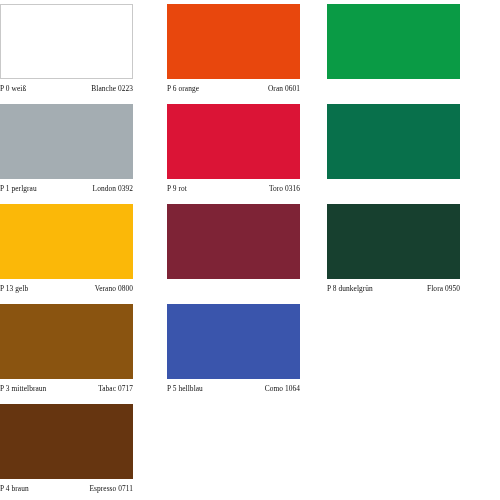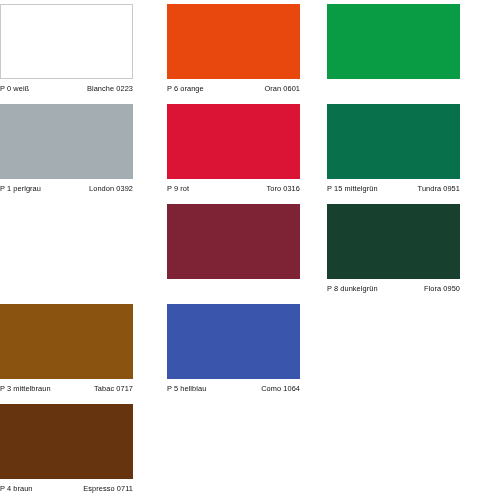--- a/index.html
+++ b/index.html
@@ -19,20 +19,21 @@
     height: 500px;
     background: #ffffff;
     overflow: hidden;
   }
   .swatch-grid {
     position: absolute;
     left: 0;
     top: 0;
     width: 500px;
     height: 500px;
+    font-family: Liberation Serif, serif;
   }
   .swatch-cell {
     position: absolute;
     width: 133px;
   }
   .swatch-chip {
     width: 133px;
     height: 75px;
     box-sizing: border-box;
     display: block;
@@ -100,23 +101,26 @@
       </div>
       <div class="swatch-cell col-1 row-1">
         <div class="swatch-chip" style="background: rgb(219, 20, 54);"></div>
         <div class="swatch-caption">
           <span class="caption-name">P 9 rot</span>
           <span class="caption-code">Toro 0316</span>
         </div>
       </div>
       <div class="swatch-cell col-2 row-1">
         <div class="swatch-chip" style="background: rgb(8, 112, 75);"></div>
+      </div>
+      <div class="swatch-cell col-0 row-2">
+        <div class="swatch-chip" style="background: rgb(251, 184, 8);"></div>
         <div class="swatch-caption">
-          <span class="caption-name">P 15 mittelgrün</span>
-          <span class="caption-code">Tundra 0951</span>
+          <span class="caption-name">P 13 gelb</span>
+          <span class="caption-code">Verano 0800</span>
         </div>
       </div>
       <div class="swatch-cell col-1 row-2">
         <div class="swatch-chip" style="background: rgb(126, 35, 54);"></div>
       </div>
       <div class="swatch-cell col-2 row-2">
         <div class="swatch-chip" style="background: rgb(23, 64, 47);"></div>
         <div class="swatch-caption">
           <span class="caption-name">P 8 dunkelgrün</span>
           <span class="caption-code">Flora 0950</span>

